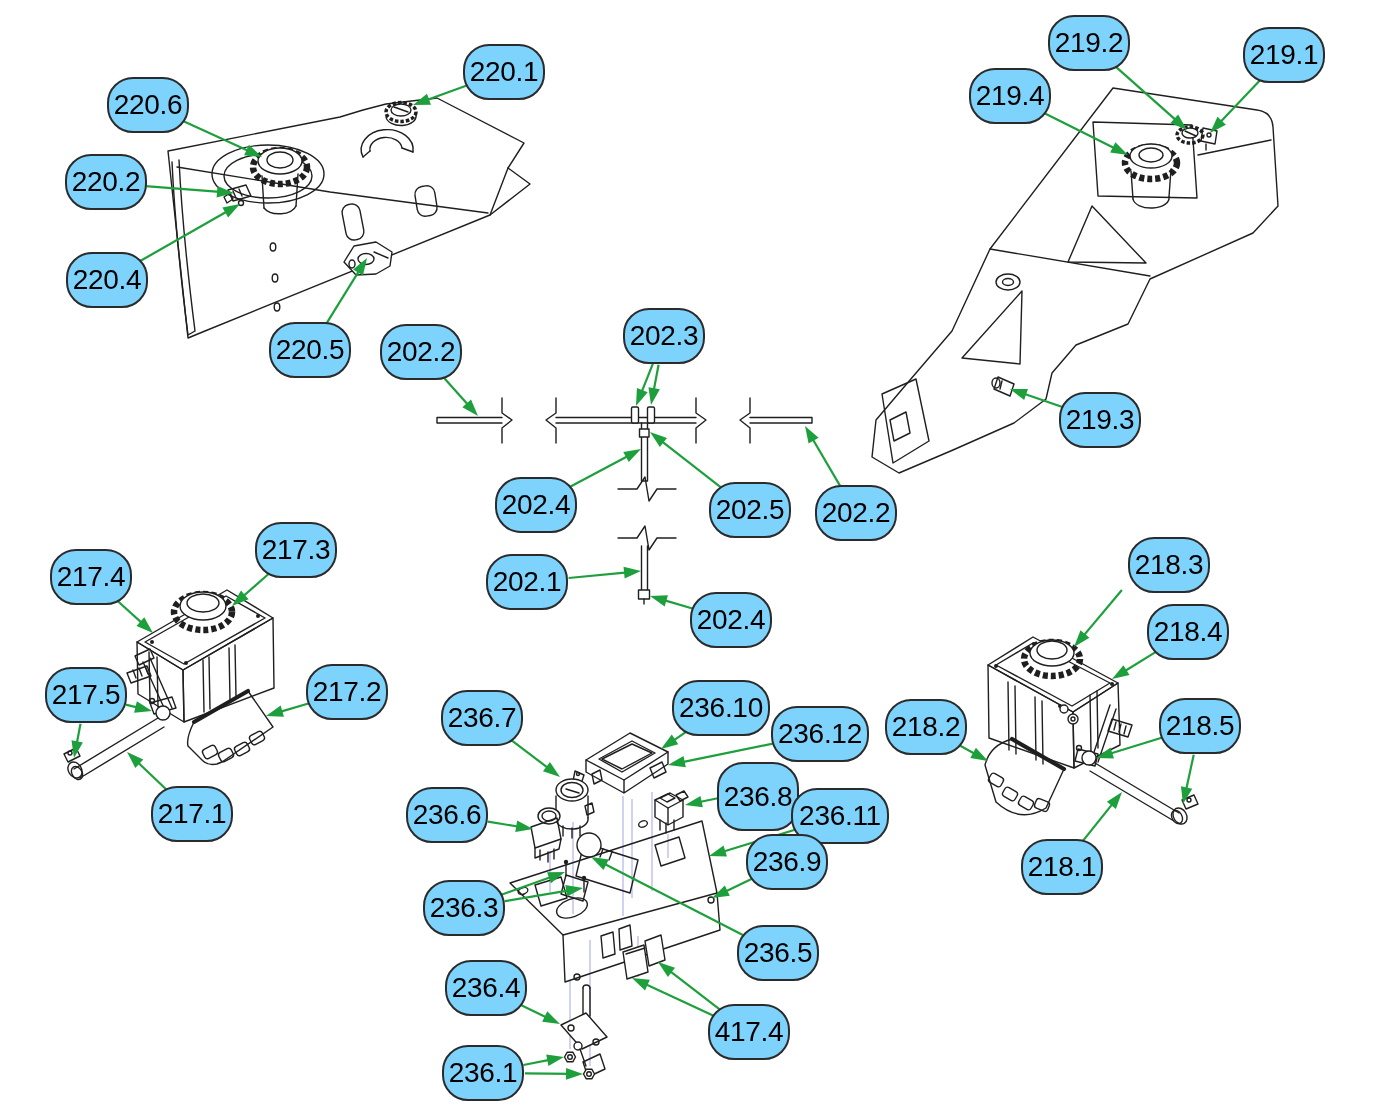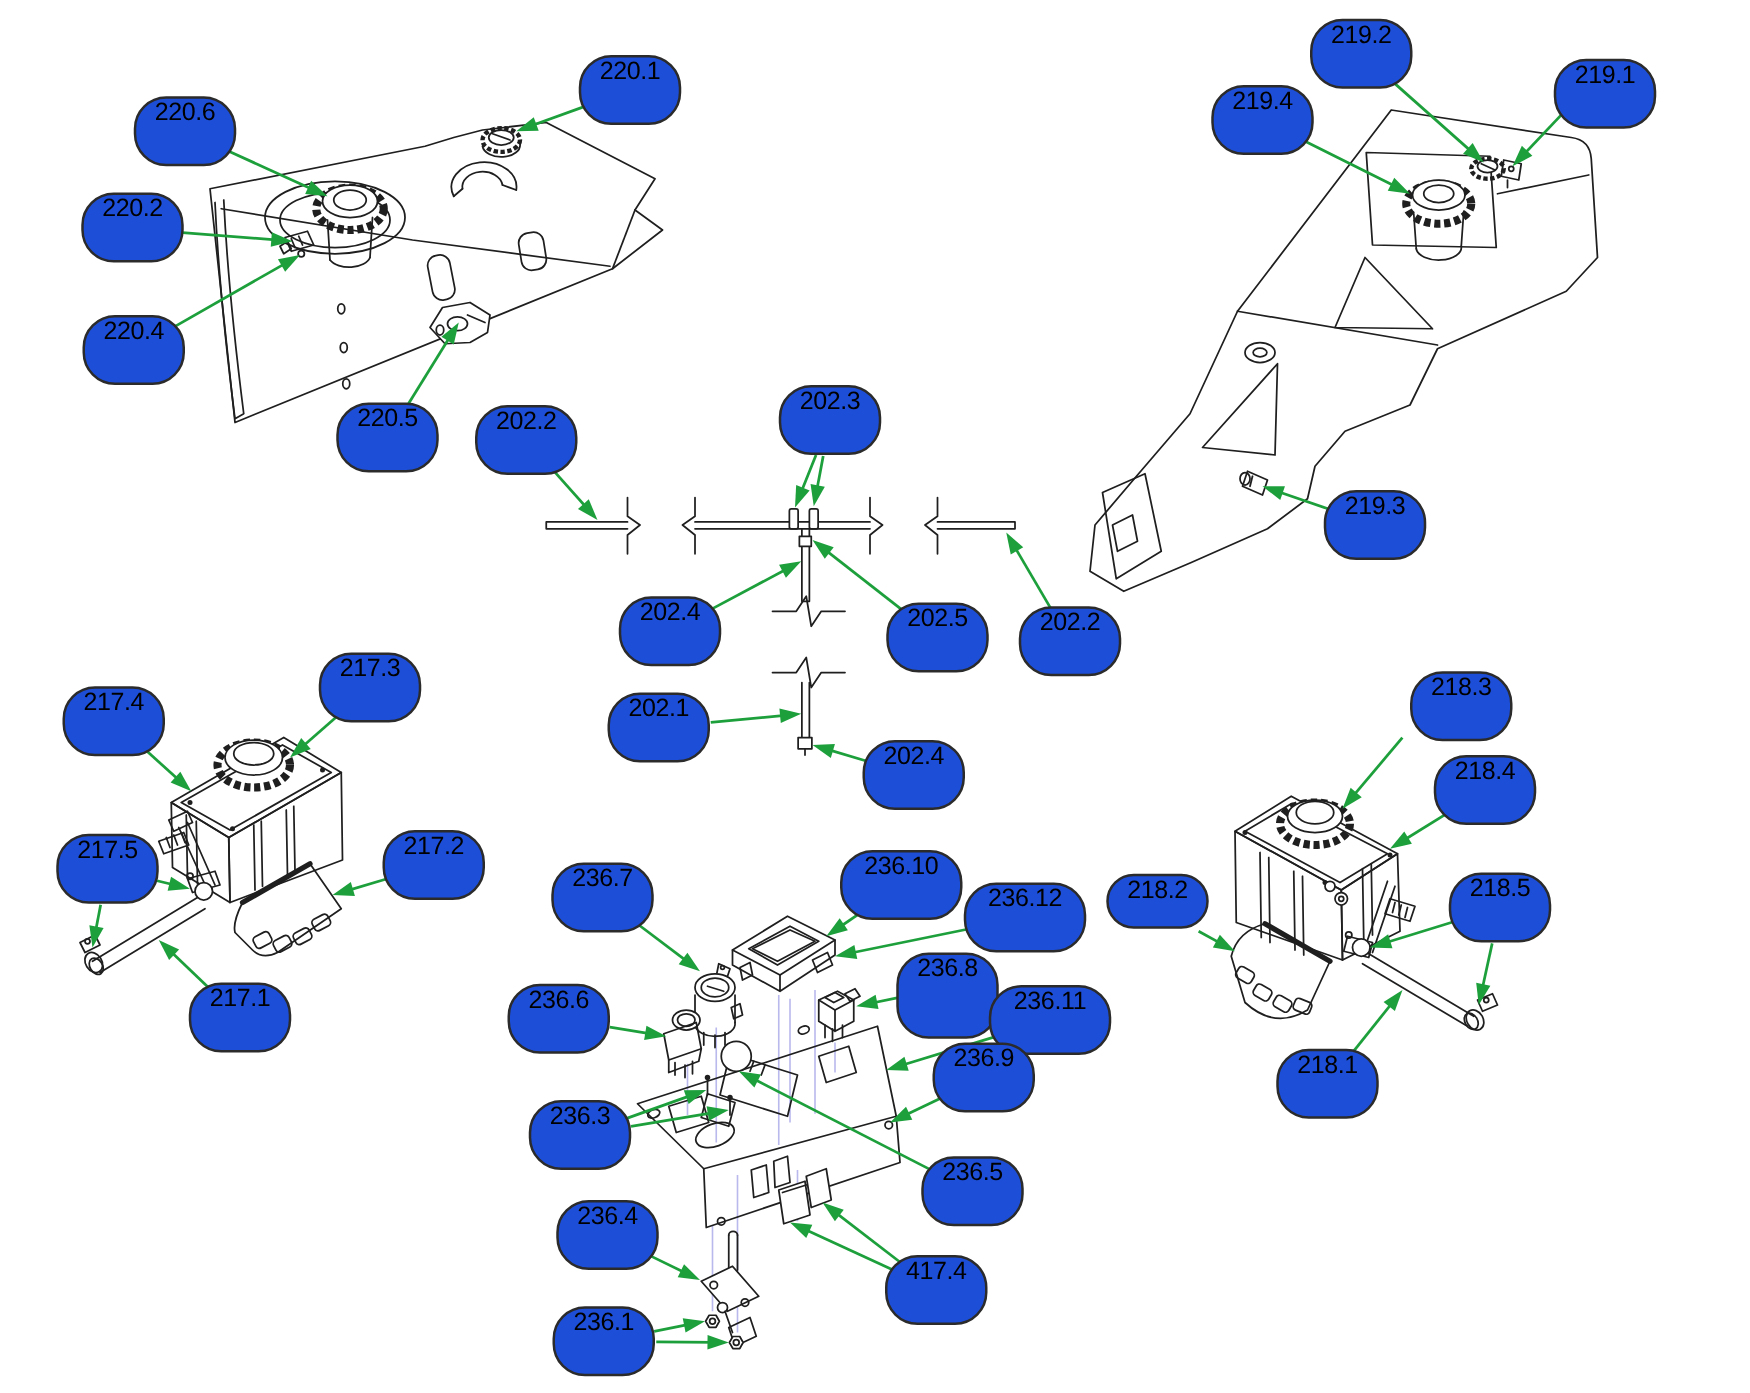--- a/index.html
+++ b/index.html
@@ -3,23 +3,23 @@
 <meta charset="utf-8">
 <title>Diagram</title>
 <style>
   html,body{margin:0;padding:0;background:#ffffff;}
   body{width:1400px;height:1114px;overflow:hidden;font-family:"Liberation Sans",sans-serif;}
   .canvas{position:relative;width:1400px;height:1114px;background:#ffffff;}
   svg.layer{position:absolute;left:0;top:0;width:1400px;height:1114px;}
   #drawings{z-index:1;}
   #arrow-layer{z-index:2;}
   #callout-layer{position:absolute;left:0;top:0;width:1400px;height:1114px;z-index:3;pointer-events:none;}
-  .callout{position:absolute;display:flex;align-items:flex-start;justify-content:center;
-    background:#1d4ed8;border:2.2px solid #2b2b2b;border-radius:26px;
-    font-size:20px;color:#000;letter-spacing:-0.3px;box-sizing:border-box;pointer-events:auto;}
+  .callout{position:absolute;display:flex;align-items:center;justify-content:center;
+    background:#7dd3fc;border:2.2px solid #2b2b2b;border-radius:26px;
+    font-size:28px;color:#000;letter-spacing:-0.3px;box-sizing:border-box;pointer-events:auto;}
   .ln{fill:none;stroke:#1f1f1f;stroke-width:1.4;stroke-linejoin:round;stroke-linecap:round;}
   .fw{fill:#ffffff;}
   .thk{stroke-width:4.2;}
   .teeth{fill:none;stroke:#1f1f1f;stroke-width:6.5;stroke-dasharray:5 3;}
   .teeth-s{fill:none;stroke:#1f1f1f;stroke-width:3.5;stroke-dasharray:3.5 2;}
   .guide{fill:none;stroke:#b9b9ee;stroke-width:1.3;}
   .dot{fill:#1f1f1f;stroke:none;}
 </style>
 </head>
 <body>
@@ -509,21 +509,21 @@
       </div>
       <div class="callout" style="left: 66px; top: 252px; width: 82px; height: 56px;">
         <span>220.4</span>
       </div>
       <div class="callout" style="left: 269px; top: 322px; width: 82px; height: 56px;">
         <span>220.5</span>
       </div>
       <div class="callout" style="left: 1048px; top: 15px; width: 82px; height: 56px;">
         <span>219.2</span>
       </div>
-      <div class="callout" style="left: 1243px; top: 27px; width: 82px; height: 56px; margin-top: 20px;">
+      <div class="callout" style="left: 1243px; top: 27px; width: 82px; height: 56px;">
         <span>219.1</span>
       </div>
       <div class="callout" style="left: 969px; top: 68px; width: 82px; height: 56px;">
         <span>219.4</span>
       </div>
       <div class="callout" style="left: 1059px; top: 392px; width: 82px; height: 56px;">
         <span>219.3</span>
       </div>
       <div class="callout" style="left: 380px; top: 324px; width: 82px; height: 56px;">
         <span>202.2</span>
@@ -596,21 +596,21 @@
       </div>
       <div class="callout" style="left: 442px; top: 1045px; width: 82px; height: 56px;">
         <span>236.1</span>
       </div>
       <div class="callout" style="left: 1102px; top: 537px; width: 82px; height: 56px; margin-left: 26px;">
         <span>218.3</span>
       </div>
       <div class="callout" style="left: 1147px; top: 604px; width: 82px; height: 56px;">
         <span>218.4</span>
       </div>
-      <div class="callout" style="left: 885px; top: 699px; width: 82px; height: 44px;">
+      <div class="callout" style="left: 885px; top: 699px; width: 82px; height: 56px;">
         <span>218.2</span>
       </div>
       <div class="callout" style="left: 1159px; top: 698px; width: 82px; height: 56px;">
         <span>218.5</span>
       </div>
       <div class="callout" style="left: 1021px; top: 839px; width: 82px; height: 56px;">
         <span>218.1</span>
       </div>
     </div>
 

